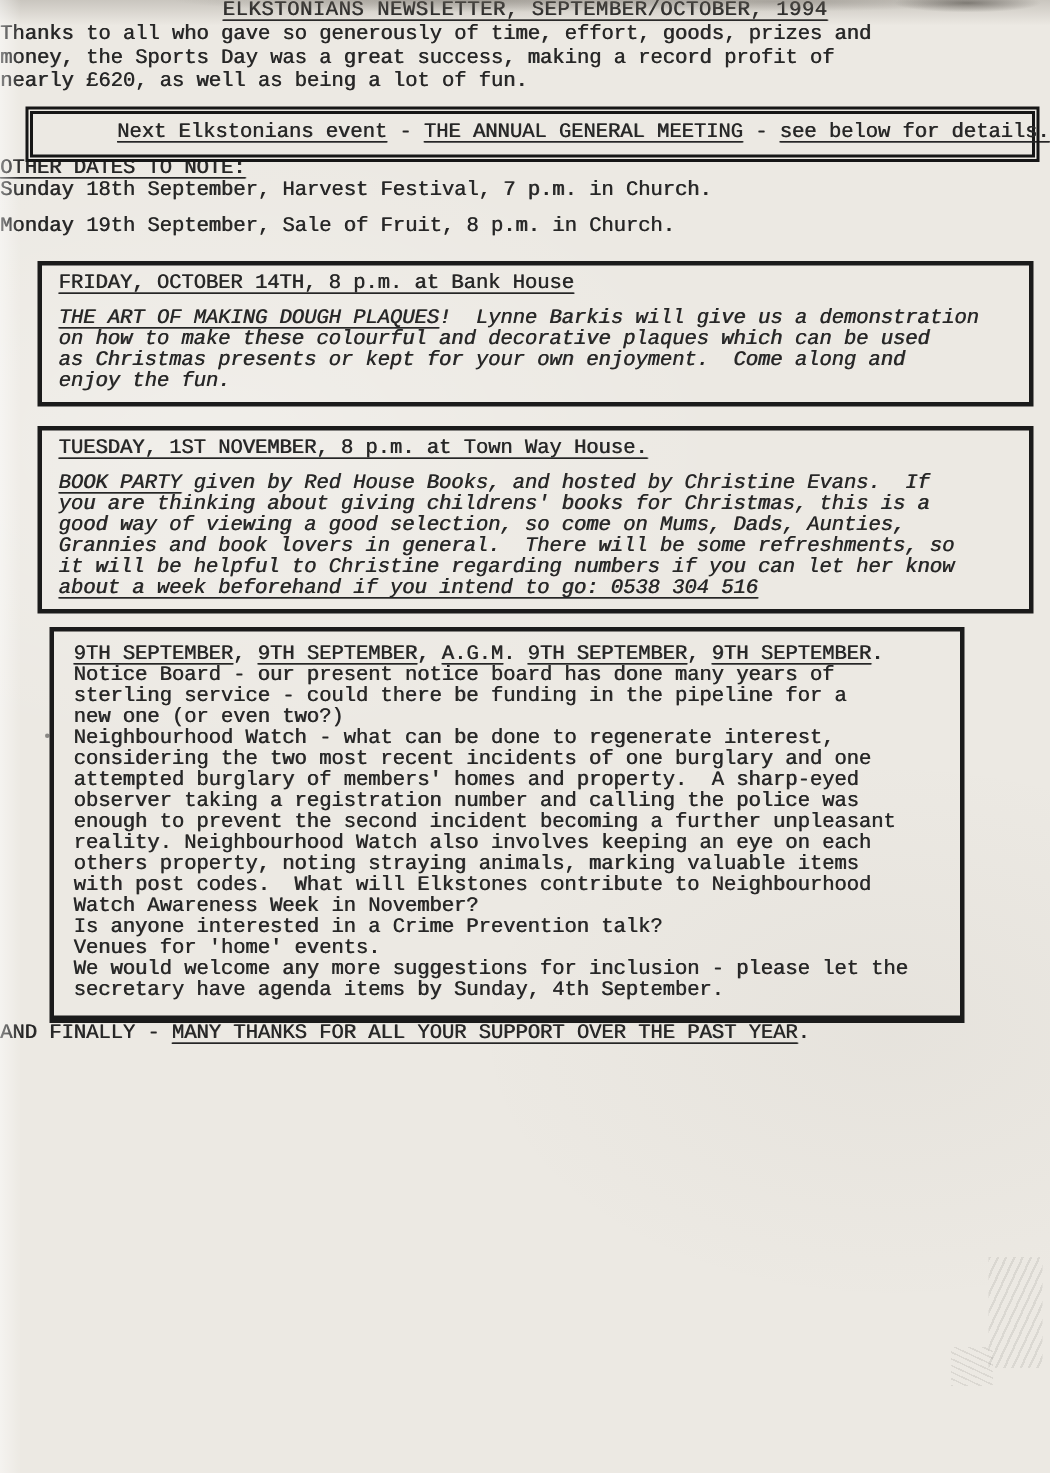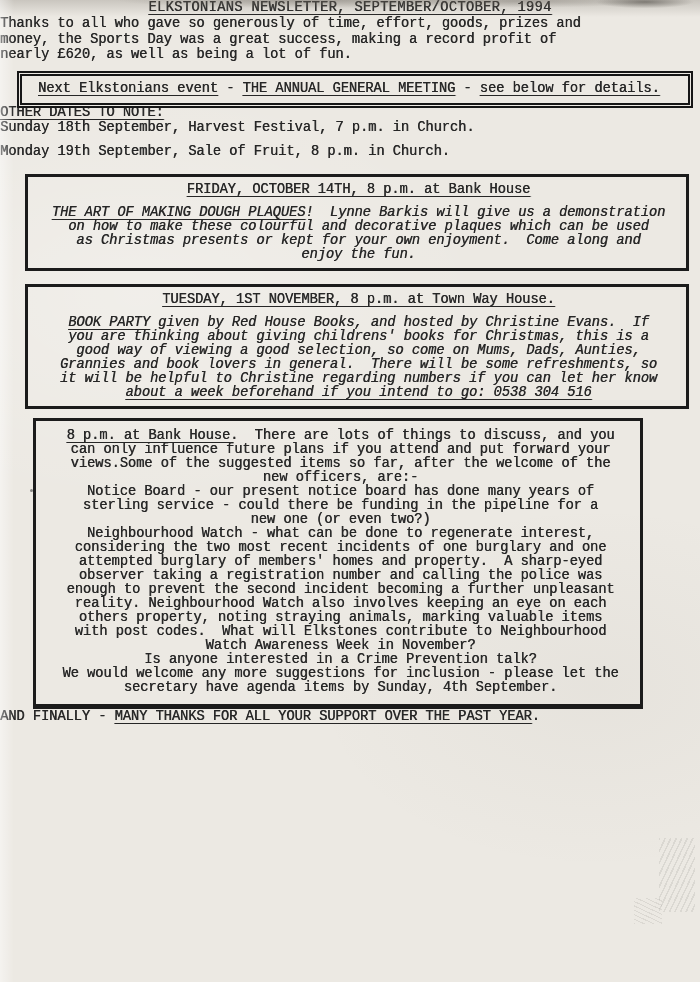--- a/index.html
+++ b/index.html
@@ -28,29 +28,29 @@
   .title {
     margin: 25px 20px 0 60px;
     text-align: center;
     font-size: 13.8px; font-weight: normal;
     line-height: 16px;
     letter-spacing: 0.3px;
     white-space: pre;
   }
   .intro { margin: 14px 28px 0 38px; line-height: 15.5px; white-space: pre-wrap; }
 
-  .box { border: 3px solid #1b1b1b; text-align: center; }
+  .box { border: 3px solid #1b1b1b; }
   .box-banner {
     margin: 11px 10px 0 20px;
     border: 2px solid #161616;
     outline: 2px solid #161616;
     outline-offset: 1px;
     padding: 5px 6px 6px 16px;
   }
-  .box-banner p { line-height: 16px; white-space: pre; }
+  .box-banner p { line-height: 16px; white-space: pre; margin-left: 40px; }
 
   .section-heading { margin: 14px 0 0 38px; font-size: 13.8px; font-weight: normal; line-height: 15px; }
   .dateline { margin: 10px 0 0 38px; line-height: 15px; white-space: pre; }
   .dateline + .dateline { margin-top: 9px; }
 
   .box-event { margin: 15px 11px 0 25px; padding: 5px 8px 6px 11px; }
   .box-event .box-heading { font-size: 13.8px; font-weight: normal; line-height: 15px; }
   .box-event .box-body { margin-top: 9px; line-height: 14px; white-space: pre-wrap; font-style: italic; }
   .box-event + .box-event { margin-top: 13px; }
 
@@ -129,37 +129,35 @@
     <h2 class="box-heading u">TUESDAY, 1ST NOVEMBER, 8 p.m. at Town Way House.</h2>
     <p class="box-body"><span class="u">BOOK PARTY</span><span> given by Red House Books, and hosted by Christine Evans.  If
 you are thinking about giving childrens' books for Christmas, this is a
 good way of viewing a good selection, so come on Mums, Dads, Aunties,
 Grannies and book lovers in general.  There will be some refreshments, so
 it will be helpful to Christine regarding numbers if you can let her know
 </span><span class="u">about a week beforehand if you intend to go: 0538 304 516</span></p>
   </div>
 
   <div class="box box-agm">
-    <p class="agm-intro"><span class="u">8 p.m. at Bank House</span><span>.  There are lots of things to discuss, and you
-can only influence future plans if you attend and put forward your
-views.Some of the suggested items so far, after the welcome of the
-new officers, are:-</span></p>
+    <h2 class="box-heading"><span class="u">9TH SEPTEMBER</span><span>, </span><span class="u">9TH SEPTEMBER</span><span>, </span><span class="u">A.G.M</span><span>. </span><span class="u">9TH SEPTEMBER</span><span>, </span><span class="u">9TH SEPTEMBER</span><span>.</span></h2>
     <p class="agenda">Notice Board - our present notice board has done many years of
 sterling service - could there be funding in the pipeline for a
 new one (or even two?)</p>
     <p class="agenda">Neighbourhood Watch - what can be done to regenerate interest,
 considering the two most recent incidents of one burglary and one
 attempted burglary of members' homes and property.  A sharp-eyed
 observer taking a registration number and calling the police was
 enough to prevent the second incident becoming a further unpleasant
 reality. Neighbourhood Watch also involves keeping an eye on each
 others property, noting straying animals, marking valuable items
 with post codes.  What will Elkstones contribute to Neighbourhood
 Watch Awareness Week in November?
 Is anyone interested in a Crime Prevention talk?</p>
+    <p class="agenda">Venues for 'home' events.</p>
     <p class="agm-closing">We would welcome any more suggestions for inclusion - please let the
 secretary have agenda items by Sunday, 4th September.</p>
   </div>
 
   <p class="footer-line"><span>AND FINALLY - </span><span class="u">MANY THANKS FOR ALL YOUR SUPPORT OVER THE PAST YEAR</span><span>.</span></p>
 
   <div class="smudge-a"></div>
   <div class="smudge-b"></div>
   <div class="stray-dot"></div>
 

